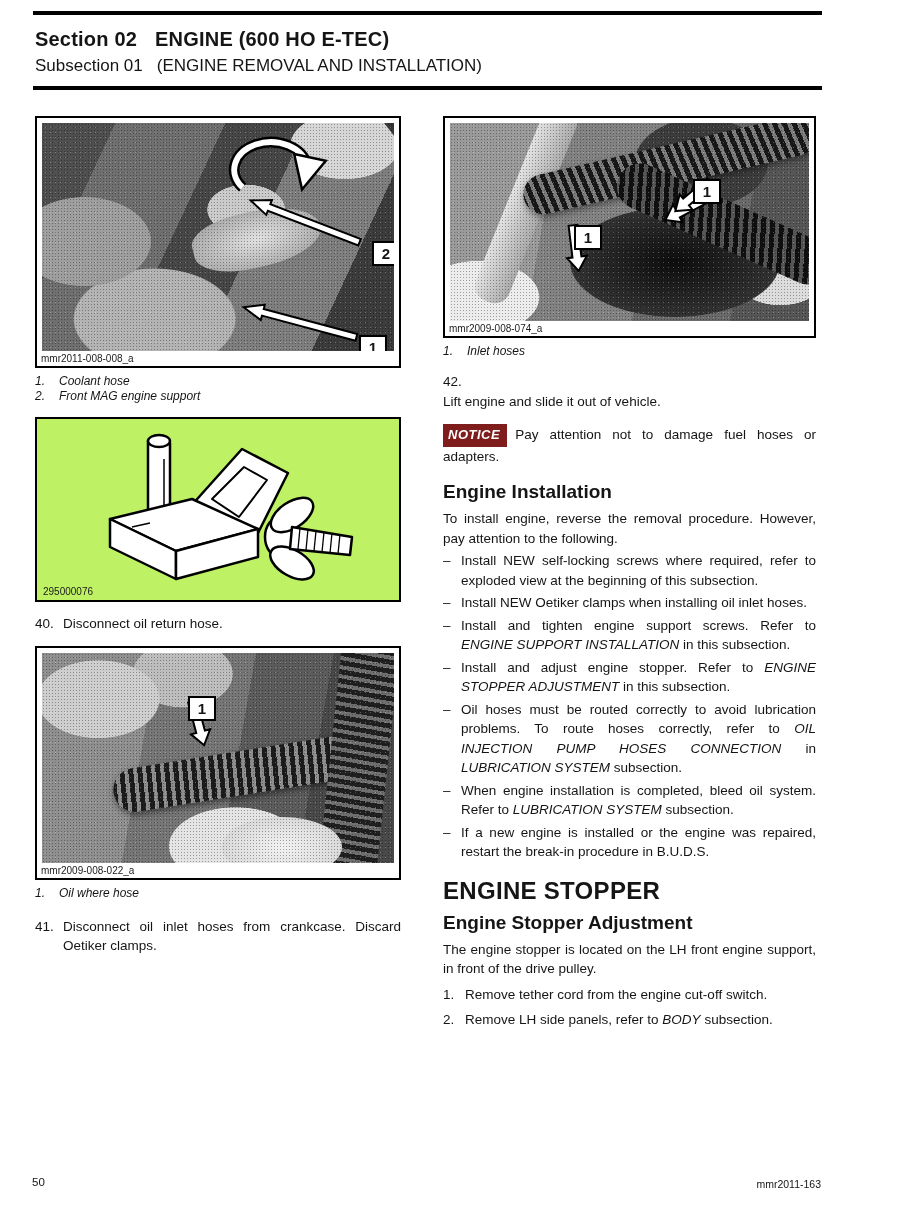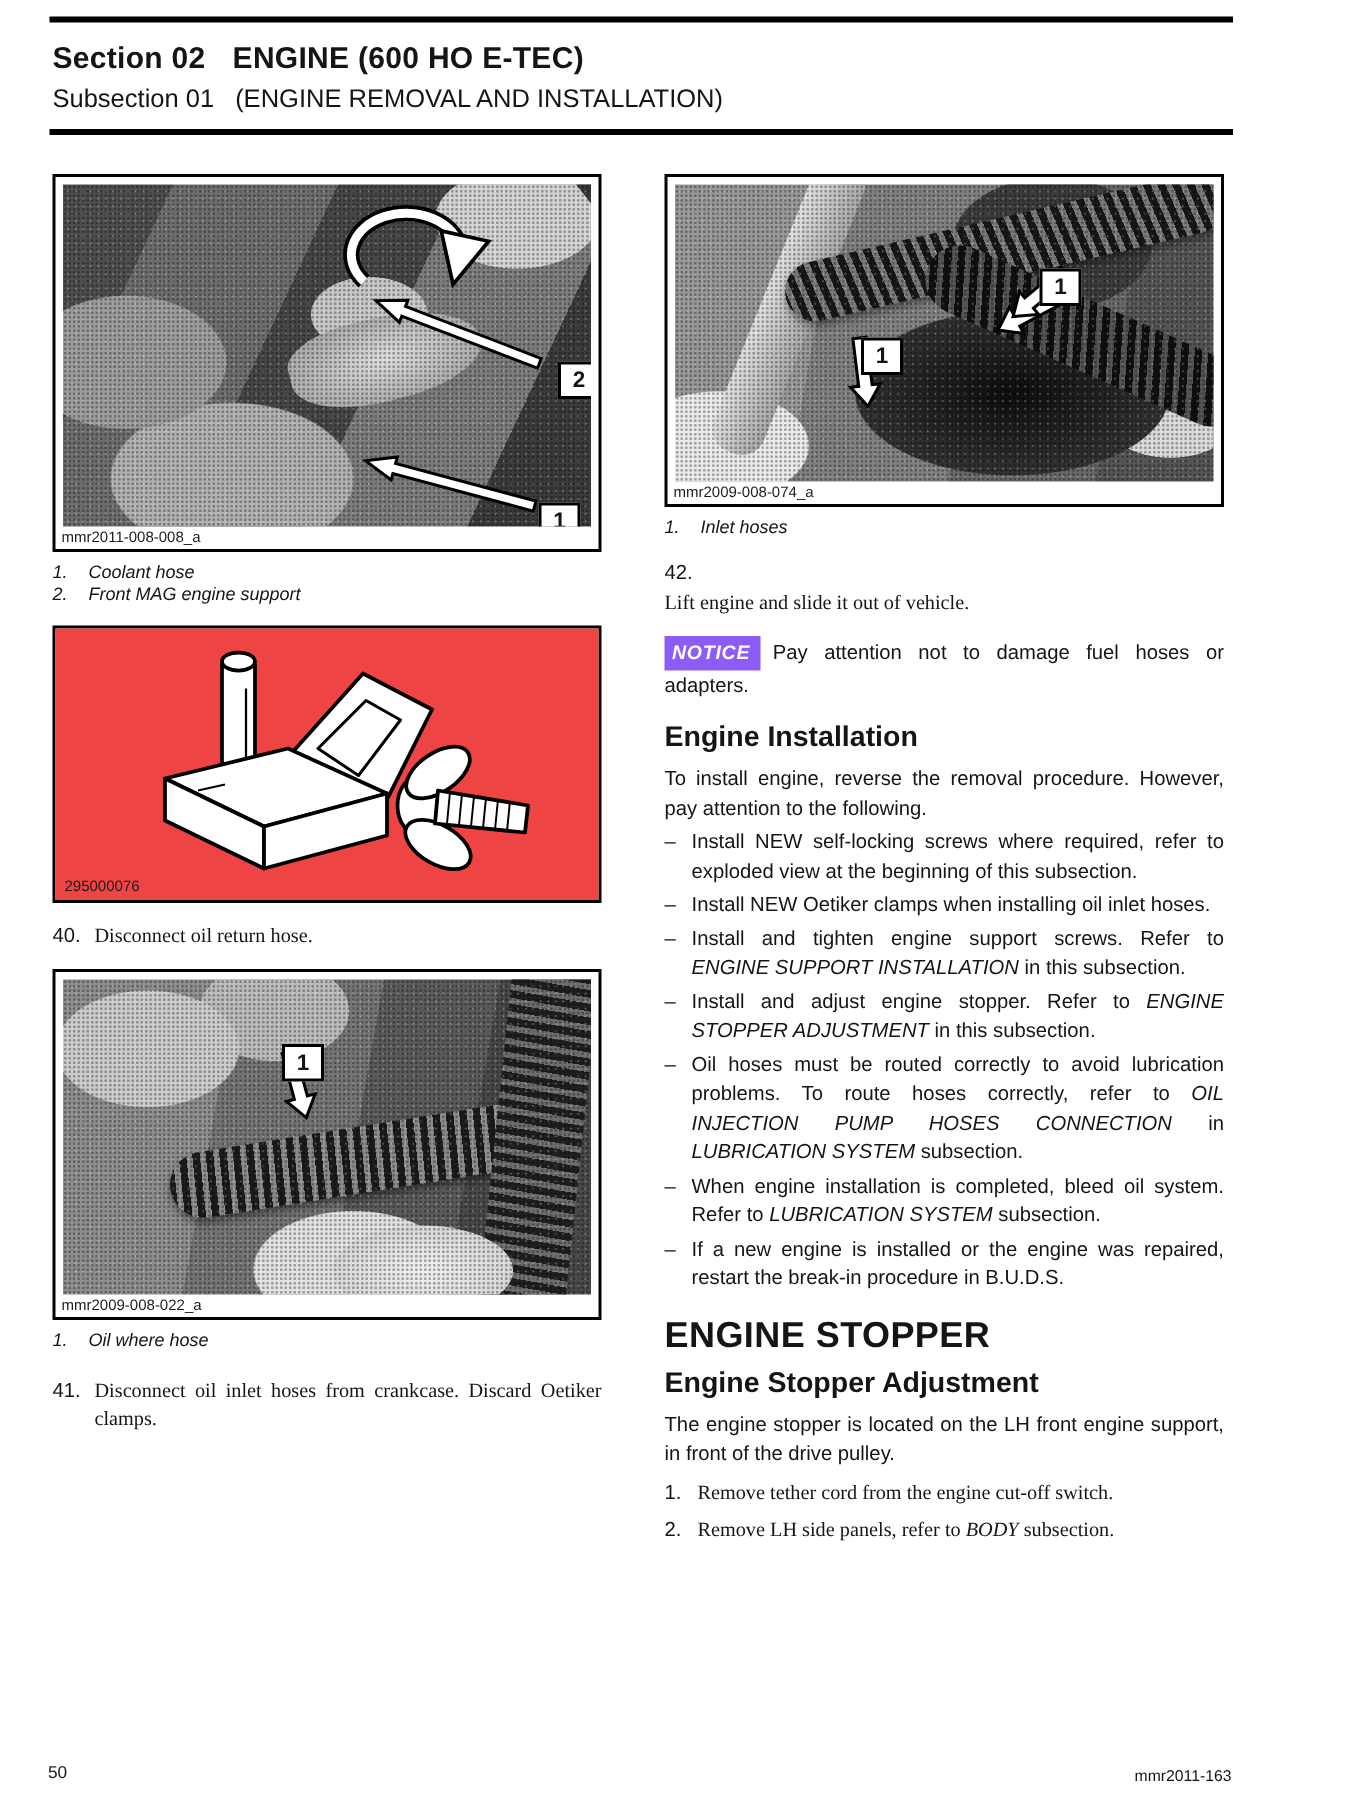--- a/index.html
+++ b/index.html
@@ -31,39 +31,39 @@
   .callout{position:absolute;z-index:6;background:#fff;border:2px solid #000;
     font-weight:700;font-size:15px;line-height:1;padding:3px 0;width:24px;text-align:center;}
   .ovl{position:absolute;inset:0;z-index:5;width:100%;height:100%;}
 
   .figcap{margin-top:6px;font-style:italic;font-size:12px;line-height:15px;}
   .figcap .row{display:flex;}
   .figcap .cap-num{width:24px;flex:none;}
 
   .step{display:flex;font-size:13.5px;line-height:19.5px;}
   .step .num{width:28px;flex:none;}
-  .step .txt{flex:1;text-align:justify;font-family:Liberation Serif, serif;}
+  .step .txt{flex:1;text-align:justify;}
   .step-sm .num{width:22px;}
 
   .para{font-size:13.5px;line-height:19.5px;text-align:justify;}
   .bullet{display:flex;font-size:13.5px;line-height:19.5px;margin-top:3px;}
   .bullet .dash{width:18px;flex:none;}
   .bullet .btxt{flex:1;text-align:justify;}
   .si{font-style:italic;}
 
   .notice{margin-top:13px;font-size:13.5px;line-height:20px;text-align:justify;}
-  .notice-badge{display:inline-block;background:#8b5cf6;color:#fff;font-style:italic;
+  .notice-badge{display:inline-block;background:#7f1d1d;color:#fff;font-style:italic;
     font-weight:700;font-size:13px;padding:1px 7px 2px 5px;margin-right:8px;letter-spacing:.5px;}
 
   .h-sub{font-size:19px;font-weight:700;margin:14px 0 6px 0;}
   .h-big{font-size:24px;font-weight:700;margin:15px 0 7px 0;letter-spacing:.3px;}
 
   .mt6{margin-top:6px;}.mt12{margin-top:12px;}.mt13{margin-top:13px;flex-direction:column;}.mt16{margin-top:16px;}
 
-  .drawing{height:181px;position:relative;background:#ef4444;}
+  .drawing{height:181px;position:relative;background:#bef264;}
   .pn-label{position:absolute;left:6px;bottom:3px;font-size:10px;color:#1b1b1b;}
 
   .footer-page{position:absolute;left:32px;top:1176px;font-size:11.5px;text-align:right;}
   .footer-code{position:absolute;left:0;top:1178px;width:821px;text-align:right;font-size:10.5px;}
 
   
   .p1{height:228px;background:
       radial-gradient(90px 55px at 86% 10%, #d6d6d6 0 60%, transparent 61%),
       radial-gradient(120px 80px at 12% 52%, #9e9e9e 0 55%, transparent 56%),
       radial-gradient(160px 100px at 32% 86%, #b3b3b3 0 50%, transparent 51%),

